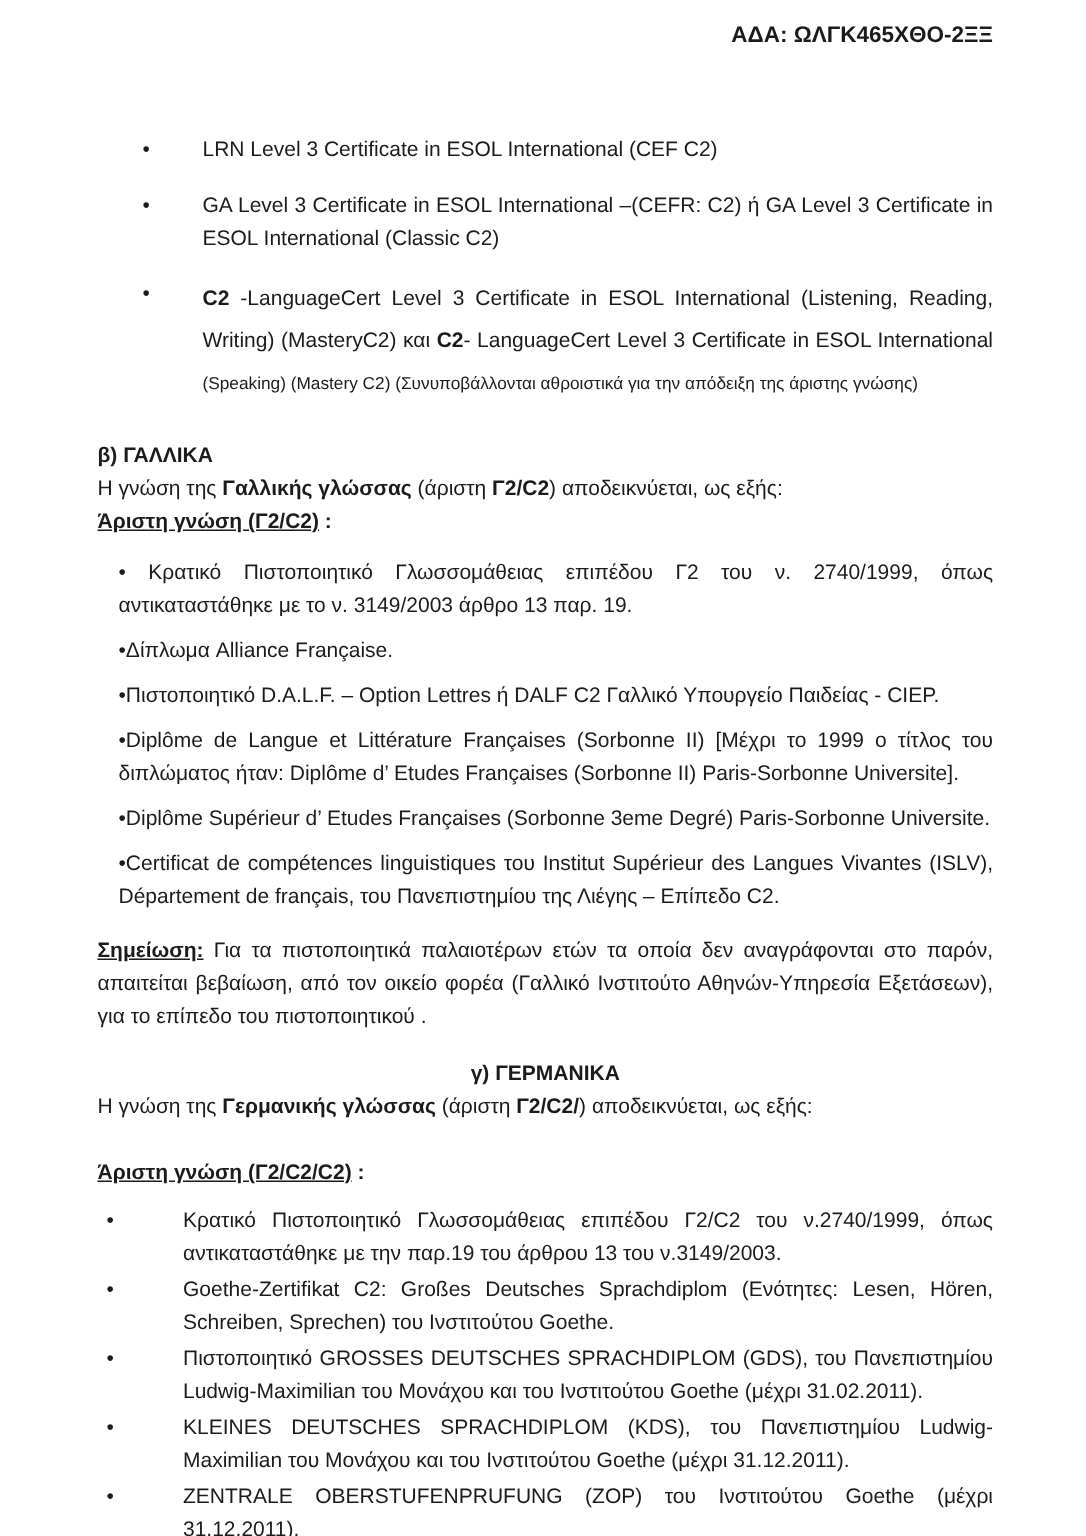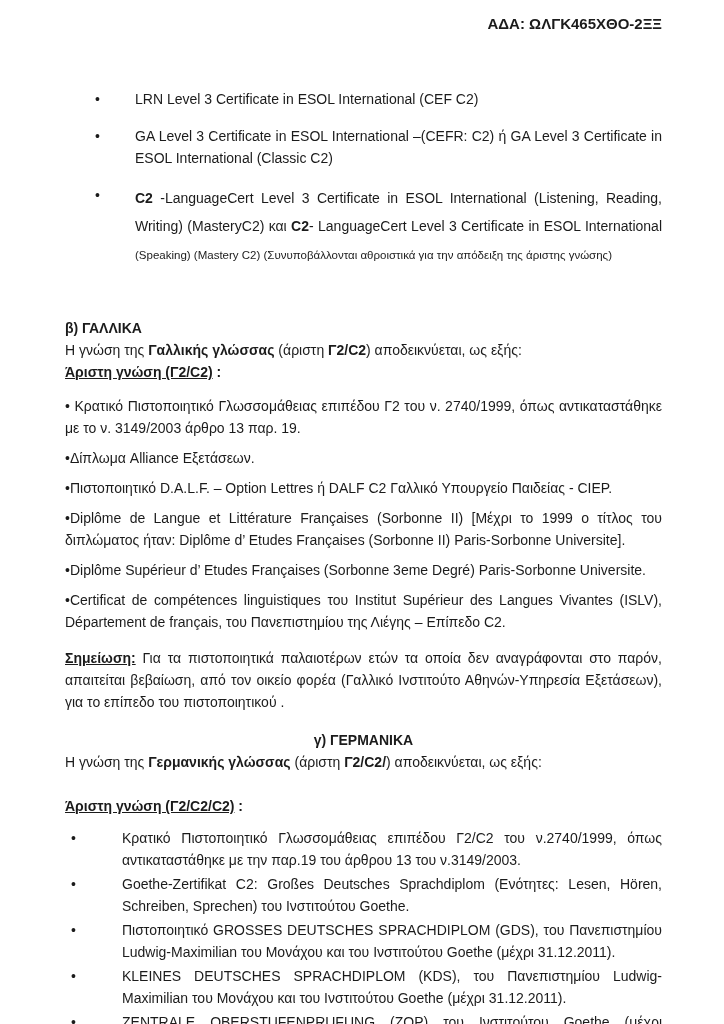--- a/index.html
+++ b/index.html
@@ -21,27 +21,27 @@
   .esol li.spread .txt { line-height:28px; }
   b { font-weight:bold; }
   .small { font-size:11.5px;margin-top:40px; }
 
   
   .sec-h { font-weight:bold; line-height:22px; }
   .line  { line-height:22px; }
   .subh  { font-weight:bold; line-height:22px; }
   .u { text-decoration:underline; }
 
-  .sec-fr .sec-h { margin-top:48px; }
+  .sec-fr .sec-h { margin-top:22px; }
   .sec-de .sec-h { margin-top:16px;text-align:center; }
   .sec-de .subh  { margin-top:22px; }
 
   
   .fr-items { margin-top:12px; }
-  .fr-items p { margin:0 0 8px 0; text-align:justify; line-height:22px; }
+  .fr-items p { margin:0 0 8px 14px; text-align:justify; line-height:22px; }
   .note { margin:14px 0 0 0; text-align:justify; line-height:22px; }
   .note-label { font-weight:bold; text-decoration:underline; }
 
   
   .de { list-style:none; margin:10px 0 0 0; padding:0 0 0 6px; }
   .de li { display:flex; margin-bottom:2px; }
   .de .marker { flex:0 0 19px; line-height:22px; }
   .de .txt { flex:1; text-align:justify; line-height:22px;margin-left:32px; }
 </style>
 </head>
@@ -66,21 +66,21 @@
     </li>
   </ul>
 
   <div class="sec-fr">
     <div class="sec-h">β) ΓΑΛΛΙΚΑ</div>
     <div class="line"><span>Η γνώση της </span><b>Γαλλικής γλώσσας</b><span> (άριστη </span><b>Γ2/C2</b><span>) αποδεικνύεται, ως εξής:</span></div>
     <div class="subh"><span class="u">Άριστη γνώση (Γ2/C2)</span><span> :</span></div>
 
     <div class="fr-items">
       <p><span>•</span><span> Κρατικό  Πιστοποιητικό  Γλωσσομάθειας  επιπέδου  Γ2  του  ν.  2740/1999,  όπως αντικαταστάθηκε με το ν. 3149/2003 άρθρο 13 παρ. 19.</span></p>
-      <p><span>•</span><span>Δίπλωμα Alliance Εξετάσεων.</span></p>
+      <p><span>•</span><span>Δίπλωμα Alliance Française.</span></p>
       <p><span>•</span><span>Πιστοποιητικό D.A.L.F. – Option Lettres ή  DALF C2 Γαλλικό Υπουργείο Παιδείας - CIEP.</span></p>
       <p><span>•</span><span>Diplôme de Langue et Littérature Françaises (Sorbonne II) [Μέχρι το 1999 ο τίτλος του διπλώματος ήταν: Diplôme d’ Etudes Françaises (Sorbonne II) Paris-Sorbonne Universite].</span></p>
       <p><span>•</span><span>Diplôme Supérieur d’ Etudes Françaises (Sorbonne 3eme Degré) Paris-Sorbonne Universite.</span></p>
       <p><span>•</span><span>Certificat de compétences linguistiques του Institut Supérieur des Langues Vivantes (ISLV), Département de français, του Πανεπιστημίου της Λιέγης – Επίπεδο C2.</span></p>
     </div>
 
     <p class="note"><span class="note-label">Σημείωση:</span><span>  Για τα πιστοποιητικά παλαιοτέρων ετών τα οποία δεν αναγράφονται στο παρόν, απαιτείται  βεβαίωση,  από  τον  οικείο  φορέα  (Γαλλικό  Ινστιτούτο  Αθηνών-Υπηρεσία Εξετάσεων), για το επίπεδο του πιστοποιητικού .</span></p>
   </div>
 
   <div class="sec-de">
@@ -92,21 +92,21 @@
       <li>
         <span class="marker">•</span>
         <span class="txt">Κρατικό Πιστοποιητικό Γλωσσομάθειας επιπέδου Γ2/C2 του ν.2740/1999, όπως αντικαταστάθηκε με την παρ.19 του άρθρου 13 του ν.3149/2003.</span>
       </li>
       <li>
         <span class="marker">•</span>
         <span class="txt">Goethe-Zertifikat C2: Großes Deutsches Sprachdiplom (Ενότητες: Lesen, Hören, Schreiben, Sprechen) του Ινστιτούτου Goethe.</span>
       </li>
       <li>
         <span class="marker">•</span>
-        <span class="txt">Πιστοποιητικό GROSSES DEUTSCHES SPRACHDIPLOM (GDS), του Πανεπιστημίου  Ludwig-Maximilian του Μονάχου και του Ινστιτούτου Goethe (μέχρι 31.12.2011).</span>
+        <span class="txt">Πιστοποιητικό GROSSES DEUTSCHES SPRACHDIPLOM (GDS), του Πανεπιστημίου  Ludwig-Maximilian του Μονάχου και του Ινστιτούτου Goethe (μέχρι 31.02.2011).</span>
       </li>
       <li>
         <span class="marker">•</span>
         <span class="txt">KLEINES DEUTSCHES SPRACHDIPLOM (KDS), του Πανεπιστημίου Ludwig-Maximilian του Μονάχου και του Ινστιτούτου Goethe (μέχρι 31.12.2011).</span>
       </li>
       <li>
         <span class="marker">•</span>
         <span class="txt">ZENTRALE OBERSTUFENPRUFUNG (ZOP) του Ινστιτούτου Goethe (μέχρι 31.12.2011).</span>
       </li>
     </ul>

